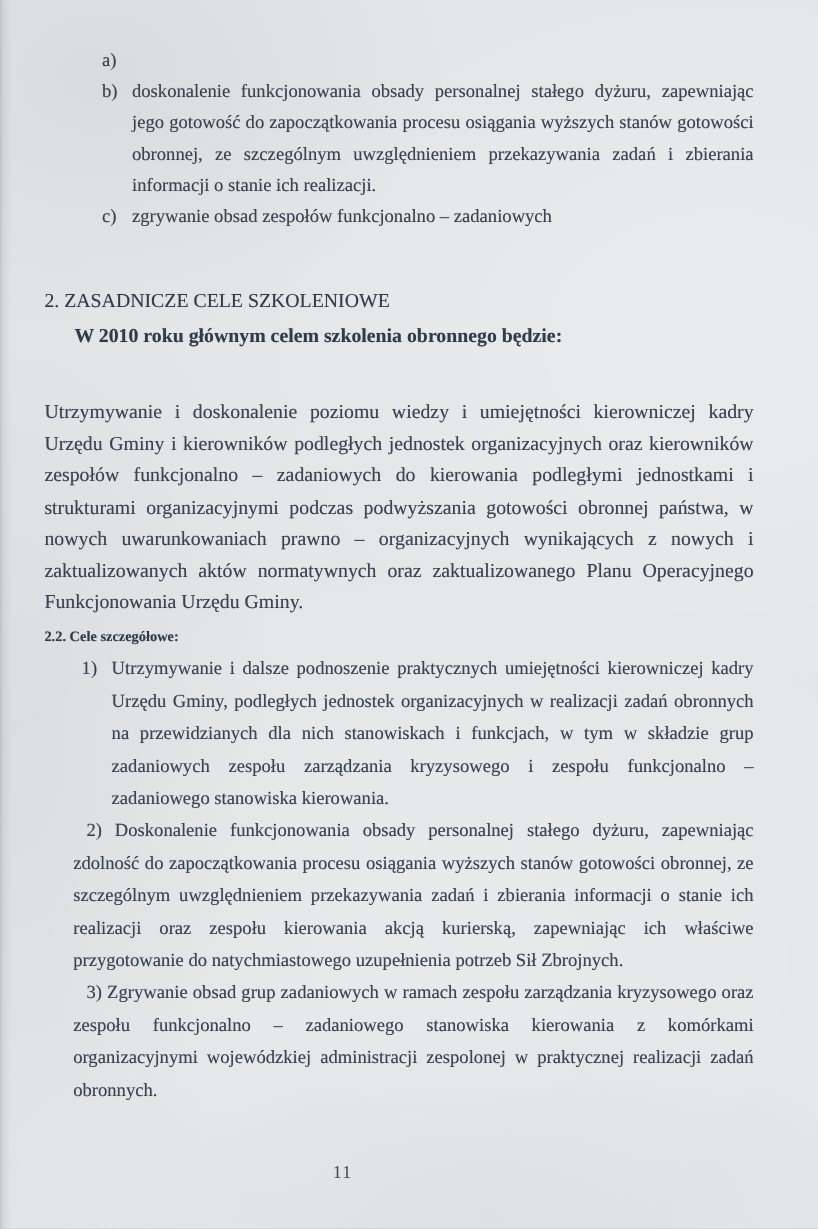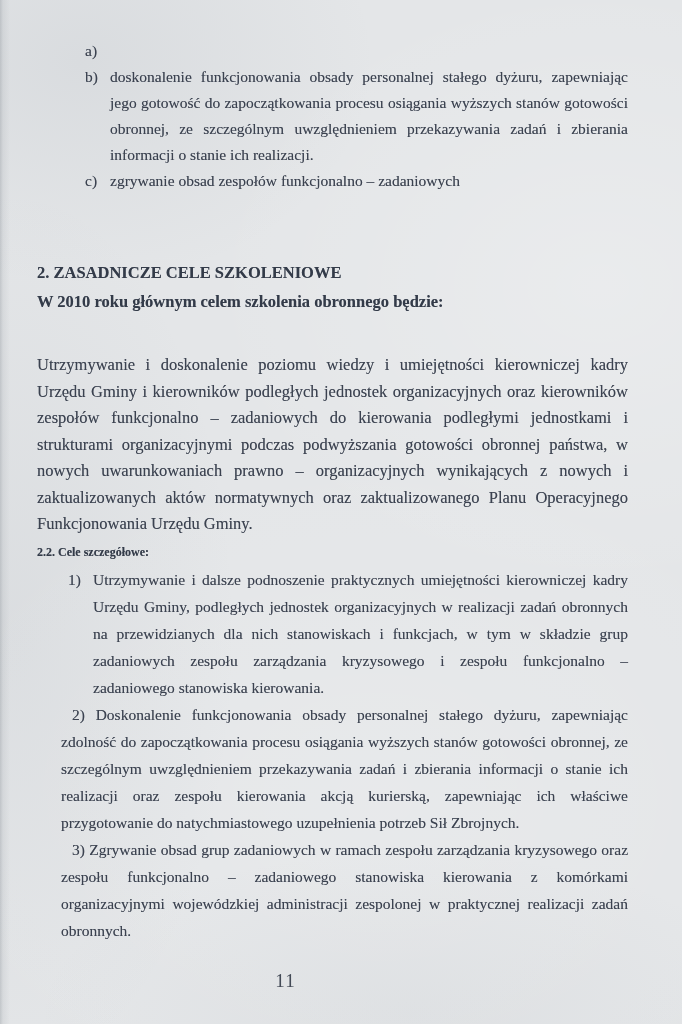--- a/index.html
+++ b/index.html
@@ -26,40 +26,40 @@
     top: 0;
     width: 591px;
     text-shadow: 0 0 0.6px rgba(59,66,80,0.45);
   }
   
   .abc-list { margin-top: 38px; font-size: 15.5px; line-height: 26px; }
   .abc-item { display: flex; }
   .abc-item .marker { flex: 0 0 25px; margin-left: 48px; }
   .abc-item .txt { flex: 1; text-align: justify; }
   
-  .h-section { margin-top: 64px; font-weight: bold; font-size: 16.5px; line-height: 29px; color: #333b49; }
+  .h-section { margin-top: 42px; font-weight: normal; font-size: 16.5px; line-height: 29px; color: #333b49; }
   .h-sub     { font-weight: bold; font-size: 16.5px; line-height: 29px; color: #333b49; }
-  .lead      { font-weight: bold; font-size: 16.5px; line-height: 29px; color: #333b49; }
+  .lead      { font-weight: bold; font-size: 16.5px; line-height: 29px; color: #333b49; margin-left: 25px; }
   .h-sub2    { font-weight: bold; font-size: 12px; line-height: 28px; color: #333b49; }
   
   .para { font-size: 16.5px; line-height: 26.5px; text-align: justify; margin-top: 36px; }
   
   .num-list { font-size: 15.5px; line-height: 27px; }
   .num-item-hanging { display: flex; }
   .num-item-hanging .marker { flex: 0 0 25px; margin-left: 31px; }
   .num-item-hanging .txt { flex: 1; text-align: justify; }
   .num-para { margin: 0 0 0 24px; text-indent: 11px; text-align: justify; }
   p, div { margin: 0; }
   .page-num {
     position: absolute;
     top: 970px;
     left: 0;
     width: 571px;
     text-align: center;
-    font-size: 19px;
+    font-size: 15px;
     letter-spacing: 1px;
     color: #434a56;
   }
 </style>
 </head>
 <body>
 
 <div class="page">
   <div class="content">
 

